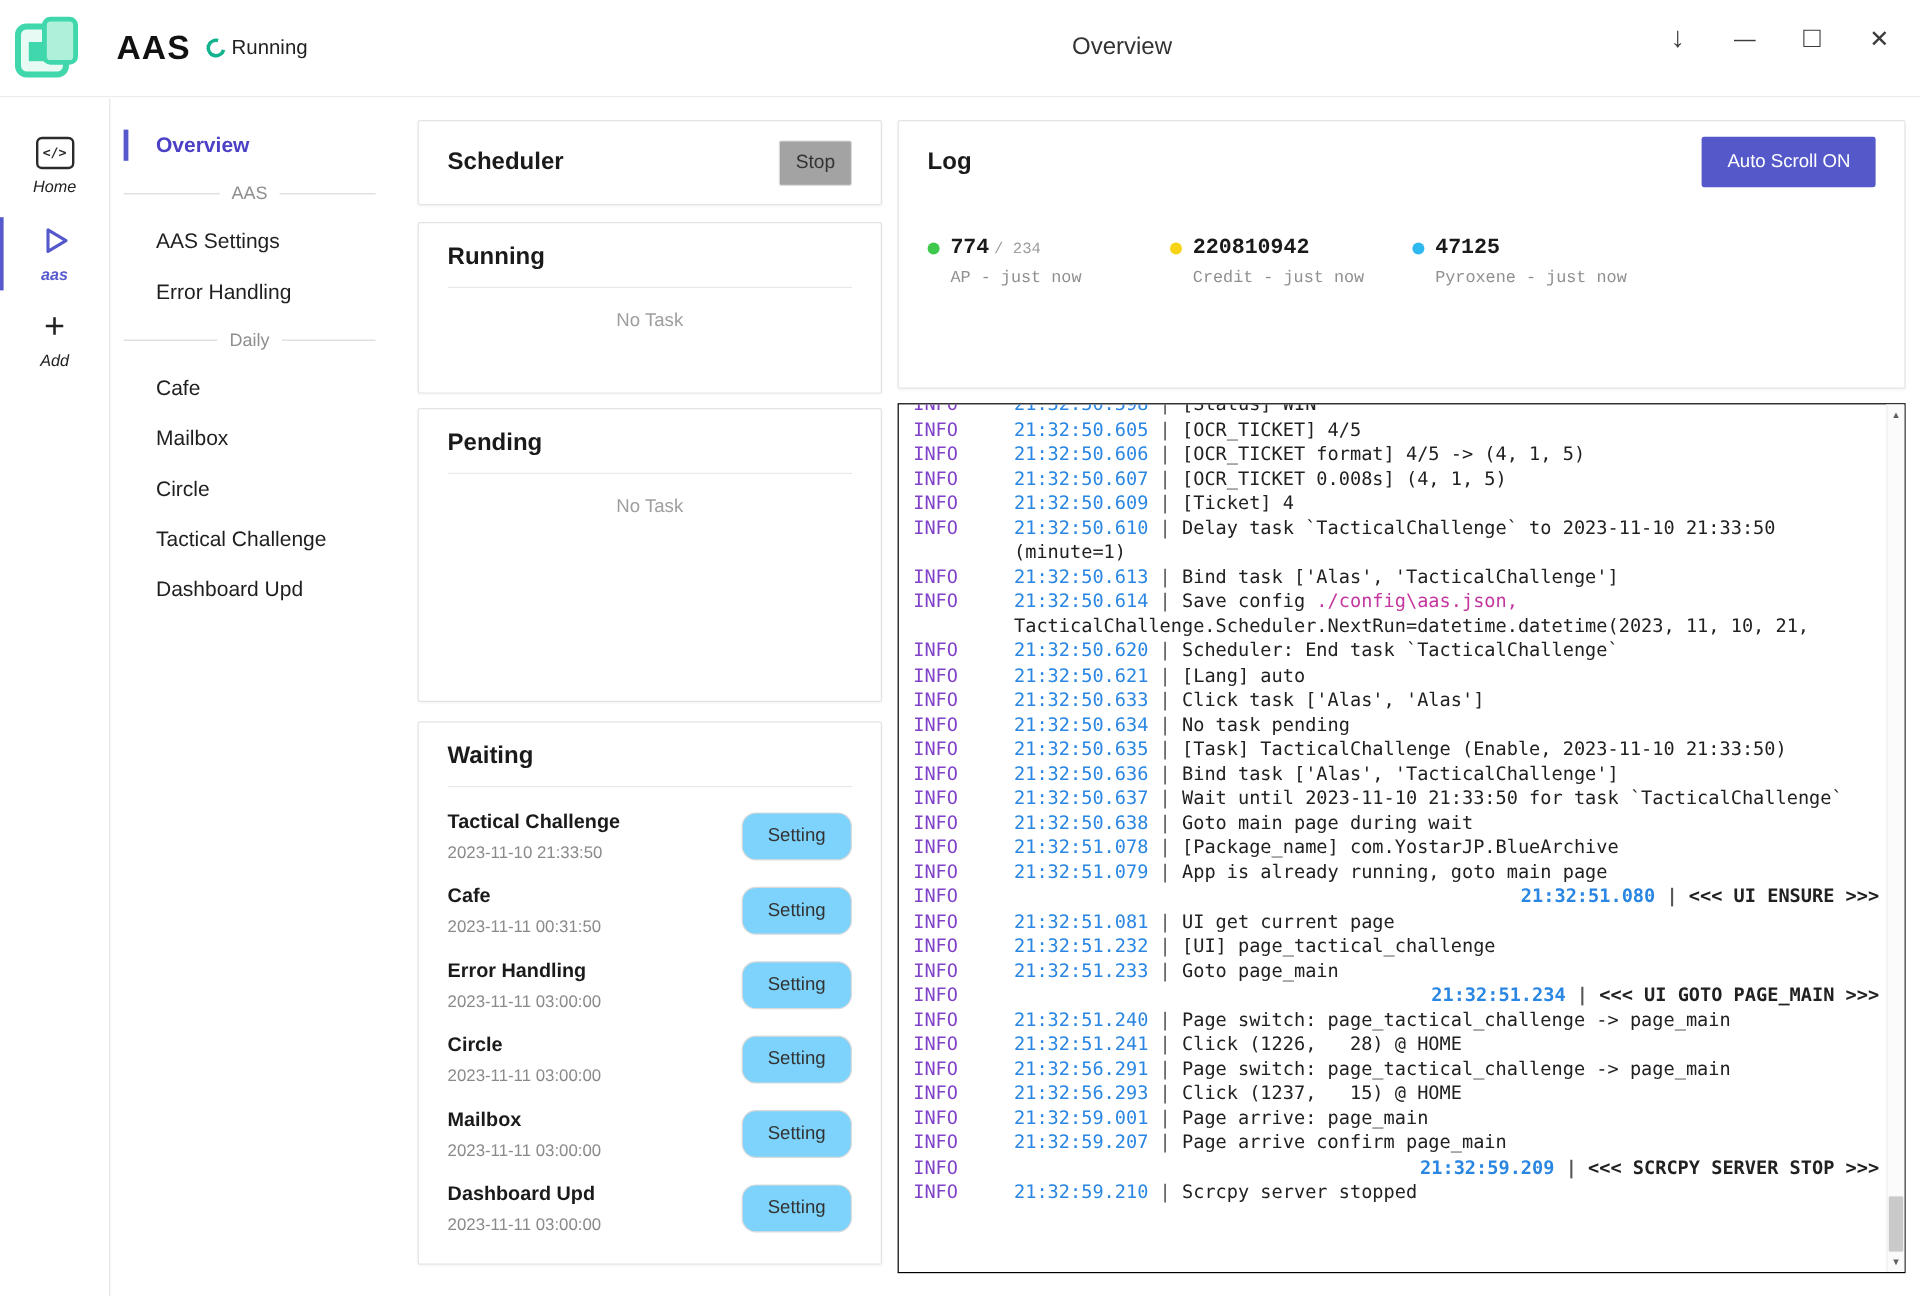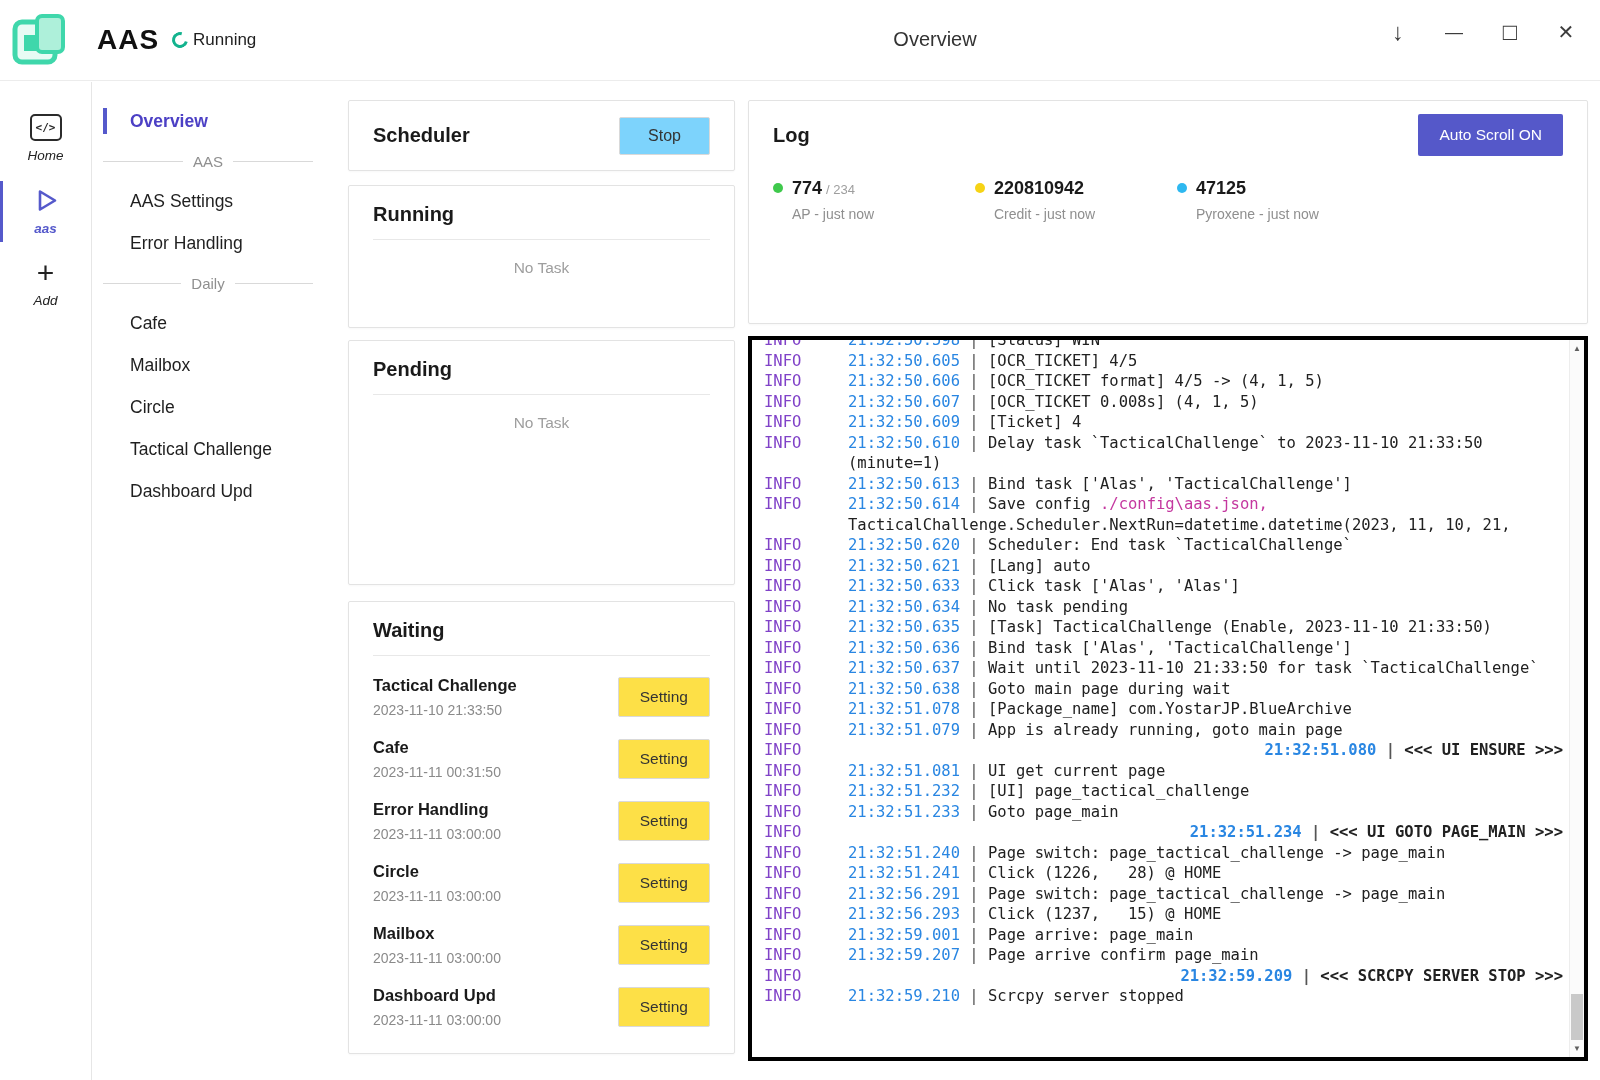--- a/index.html
+++ b/index.html
@@ -34,48 +34,48 @@
   .menu { position:absolute; left:93px; top:82px; width:246px; bottom:0; padding-top:18px; background:#fff; }
   .menu-item { height:42px; display:flex; align-items:center; padding-left:37px; font-size:17.5px; color:#1f1f1f; cursor:pointer; position:relative; }
   .menu-item.active { color:#4c40c5; font-weight:bold; }
   .menu-item.active::before { content:""; position:absolute; left:10px; top:8px; bottom:8px; width:4px; background:#5559cb; }
   .menu-group { height:38px; display:flex; align-items:center; gap:10px; padding:0 26px 0 10px; color:#8f8f8f; font-size:15px; }
   .menu-group .gline { flex:1; height:1px; background:#d9d9d9; }
 
   
   .card { position:absolute; background:#fff; border:1px solid #e3e3e3; border-radius:2px; box-shadow:0 1px 2px rgba(0,0,0,0.03); }
   .card-title { font-size:20px; font-weight:bold; color:#1a1a1a; }
-  .btn-outline { border:1px solid #d9d9d9; background:#7dd3fc; border-radius:2px; font-size:16px; color:#333; padding:9px 28px; cursor:pointer; font-family:inherit; }
-  .btn-setting { border:1px solid #d9d9d9; background:#fde047; border-radius:2px; font-size:15.5px; color:#333; padding:10px 21px; cursor:pointer; font-family:inherit; }
+  .btn-outline { border:1px solid #d9d9d9; background:#a3a3a3; border-radius:2px; font-size:16px; color:#333; padding:9px 13px; cursor:pointer; font-family:inherit; }
+  .btn-setting { border:1px solid #d9d9d9; background:#7dd3fc; border-radius:12px; font-size:15.5px; color:#333; padding:10px 21px; cursor:pointer; font-family:inherit; }
   .btn-primary { background:#5558c9; color:#fff; border:none; border-radius:2px; font-size:15.5px; padding:12px 21px; cursor:pointer; font-family:inherit; }
 
   .card-scheduler { left:348px; top:100px; width:387px; height:71px; display:flex; align-items:center; justify-content:space-between; padding:0 24px; }
   .card-running  { left:348px; top:185px; width:387px; height:143px; padding:0 24px; }
   .card-pending  { left:348px; top:340px; width:387px; height:245px; padding:0 24px; }
   .card-waiting  { left:348px; top:601px; width:387px; height:453px; padding:0 24px; }
   .title-row { padding:17px 0 13px; border-bottom:1px solid #e8e8e8; }
   .empty-text { text-align:center; color:#9e9e9e; font-size:15.5px; padding-top:19px; }
 
   .task-list { padding-top:10px; }
   .task-row { display:flex; align-items:center; justify-content:space-between; height:62px; }
   .task-name { font-size:16.5px; font-weight:bold; color:#1a1a1a; margin-bottom:7px; }
   .task-time { font-size:14px; color:#8a8a8a; }
 
   
   .card-log { left:748px; top:100px; width:840px; height:224px; padding:0 24px; }
   .log-header { display:flex; align-items:center; justify-content:space-between; padding-top:13px; }
-  .log-stats { display:flex; margin-top:22px; }
+  .log-stats { display:flex; margin-top:41px;font-family:Liberation Mono, monospace; }
   .stat { width:202px; display:flex; gap:9px; }
   .stat-dot { width:10px; height:10px; border-radius:50%; margin-top:5px; flex:0 0 10px; }
   .stat-value { font-size:18px; font-weight:bold; color:#1a1a1a; }
   .stat-suffix { font-size:13px; color:#9e9e9e; font-weight:normal; margin-left:4px; }
   .stat-caption { font-size:14px; color:#8f8f8f; margin-top:7px; }
 
   
-  .log-view { position:absolute; left:748px; top:336px; width:840px; height:725px; border:4px solid #000000; background:#fff;padding-left:16px; }
+  .log-view { position:absolute; left:748px; top:336px; width:840px; height:725px; border:1px solid #000000; background:#fff;padding-left:16px; }
   .log-scroll { position:absolute; top:0; left:0; right:15px; bottom:0; overflow:hidden; padding:0 6px 0 12px; }
   .log-content { margin-top:-10px; font-family:"DejaVu Sans Mono", monospace; font-size:15.5px; line-height:20.5px; color:#212121; }
   .log-line { display:flex; }
   .log-level { flex:0 0 84px; color:#8042c8; }
   .log-body { flex:1; white-space:pre-wrap; word-break:break-word; }
   .log-body.bold { font-weight:bold;text-align:right; }
   .log-time { color:#2986e2; }
   .log-sep { color:#555; }
   .seg-accent { color:#c4379f; }
 

